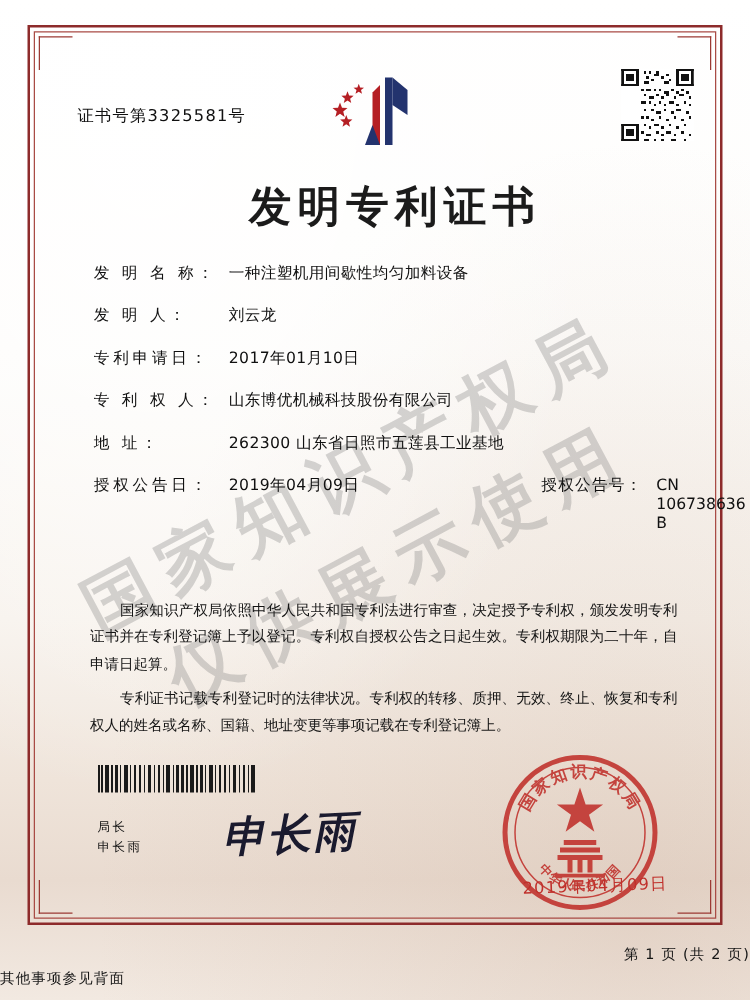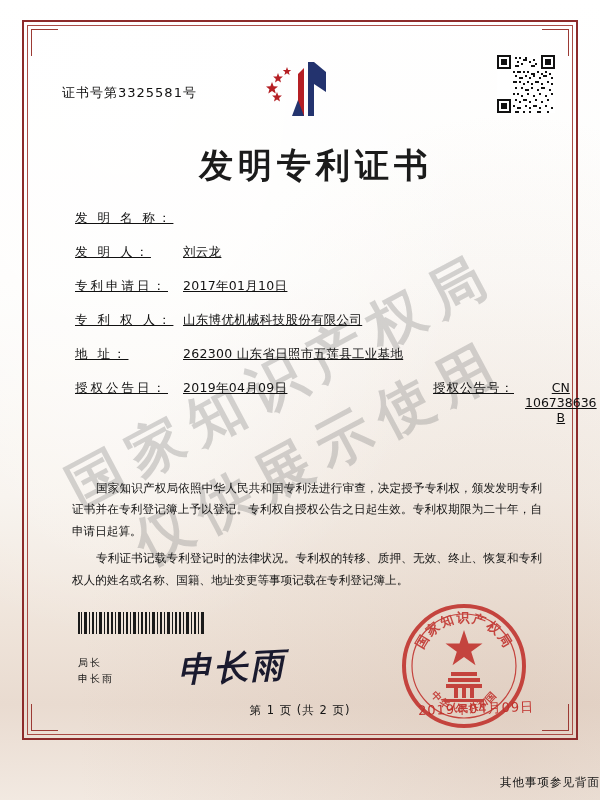--- a/index.html
+++ b/index.html
@@ -105,42 +105,41 @@
     left: 75px;
     right: 60px;
     top: 210px;
     font-size: 12.5px;
     color: #111;
   }
   .row {
     display: flex;
     align-items: baseline;
     margin-bottom: 17px;
-    text-decoration: underline;
   }
   .label {
     width: 108px;
     flex: 0 0 108px;
     letter-spacing: 3px;
     color: #111;
     font-size: 12.5px;
   }
   .value {
     flex: 1;
     color: #111;
     font-size: 12.5px;
     letter-spacing: 0.3px;
   }
   .row.split .value { flex: 0 0 250px; }
   .label2 {
     width: 92px;
     flex: 0 0 92px;
     letter-spacing: 1px;
   }
-  .value2 { flex: 1; text-align: center; }
+  .value2 { flex: 1; }
 
   
   .paras {
     position: absolute;
     left: 72px;
     right: 58px;
     top: 478px;
     font-size: 11.6px;
     line-height: 1.85;
     color: #141414;
@@ -200,32 +199,32 @@
     letter-spacing: 1px;
     transform: rotate(-2deg);
     font-family: "DejaVu Sans", sans-serif;
   }
 
   
   .page-no {
     position: absolute;
     left: 0;
     right: 0;
-    top: 703px;
-    text-align: center;
+    top: 756px;
+    text-align: right;
     font-size: 11.5px;
     color: #151515;
     letter-spacing: 1px;
   }
   .footnote {
     position: absolute;
     left: 0;
     right: 0;
     top: 775px;
-    text-align: right;
+    text-align: left;
     font-size: 11.5px;
     color: #151515;
     letter-spacing: 1px;
   }
 
   
   .watermark {
     position: absolute;
     left: 50%;
     top: 52%;
@@ -378,20 +377,21 @@
         <polygon points="40,60 46,44 52,60"></polygon>
       </g>
     </svg>
   </div>
 
   <div class="title">发明专利证书</div>
 
   <div class="fields">
     <div class="row">
       <div class="label">发 明 名 称：</div>
+      <div class="value">一种注塑机用间歇性均匀加料设备</div>
     </div>
     <div class="row">
       <div class="label">发 明 人：</div>
       <div class="value">刘云龙</div>
     </div>
     <div class="row">
       <div class="label">专利申请日：</div>
       <div class="value">2017年01月10日</div>
     </div>
     <div class="row">

